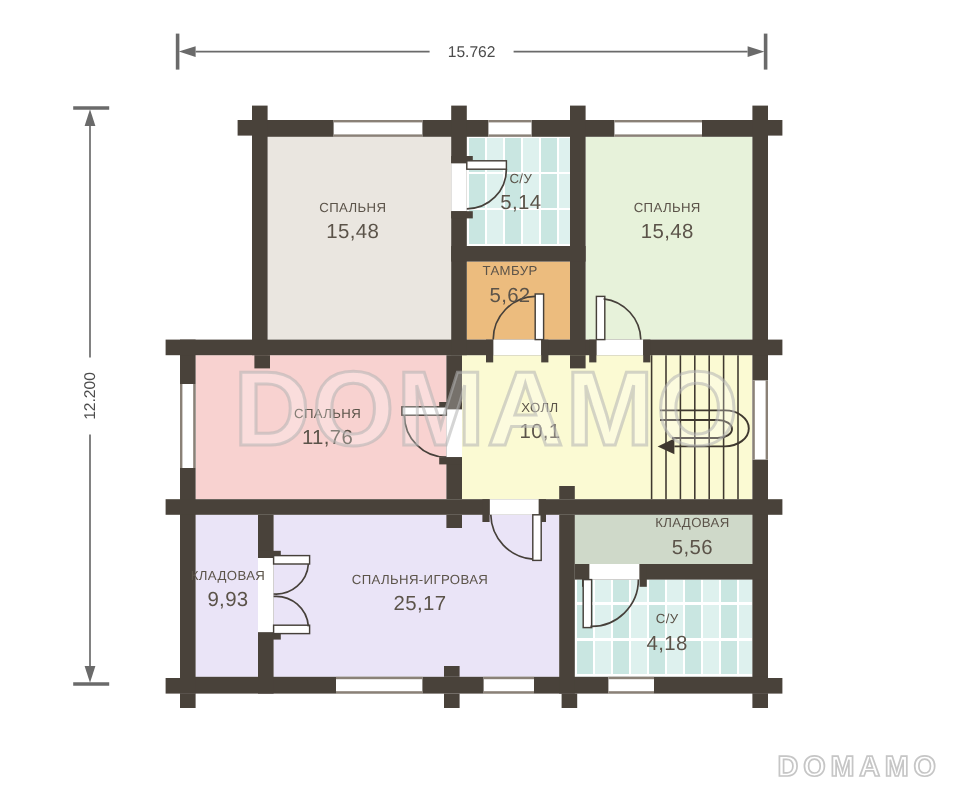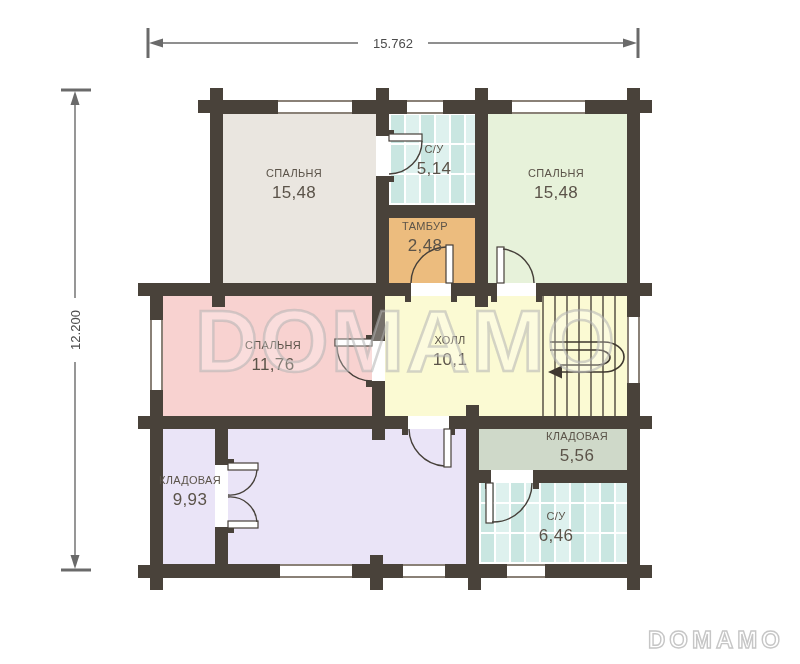--- a/index.html
+++ b/index.html
@@ -193,41 +193,45 @@
   <div class="room-label" style="left:434px;top:162px;">
     <span>С/У</span>
     <span class="area">5,14</span>
   </div>
   <div class="room-label" style="left:556px;top:186px;">
     <span>СПАЛЬНЯ</span>
     <span class="area">15,48</span>
   </div>
   <div class="room-label" style="left:425px;top:239px;">
     <span>ТАМБУР</span>
-    <span class="area">2,48</span>
+    <span class="area">5,62</span>
   </div>
   <div class="room-label" style="left:273px;top:358px;">
     <span>СПАЛЬНЯ</span>
     <span class="area">11,76</span>
   </div>
   <div class="room-label" style="left:450px;top:353px;">
     <span>ХОЛЛ</span>
     <span class="area">10,1</span>
   </div>
   <div class="room-label" style="left:190px;top:493px;">
     <span>КЛАДОВАЯ</span>
     <span class="area">9,93</span>
   </div>
+  <div class="room-label" style="left:350px;top:496px;">
+    <span>СПАЛЬНЯ-ИГРОВАЯ</span>
+    <span class="area">25,17</span>
+  </div>
   <div class="room-label" style="left:577px;top:449px;">
     <span>КЛАДОВАЯ</span>
     <span class="area">5,56</span>
   </div>
   <div class="room-label" style="left:556px;top:529px;">
     <span>С/У</span>
-    <span class="area">6,46</span>
+    <span class="area">4,18</span>
   </div>
 
   <div class="dim-label" style="left:393px;top:43px;">15.762</div>
   <div class="dim-label vert" style="left:75px;top:330px;">12.200</div>
 
   <div class="watermark">DOMAMO</div>
   <div class="brand-logo">DOMAMO</div>
 
 </div>
 

